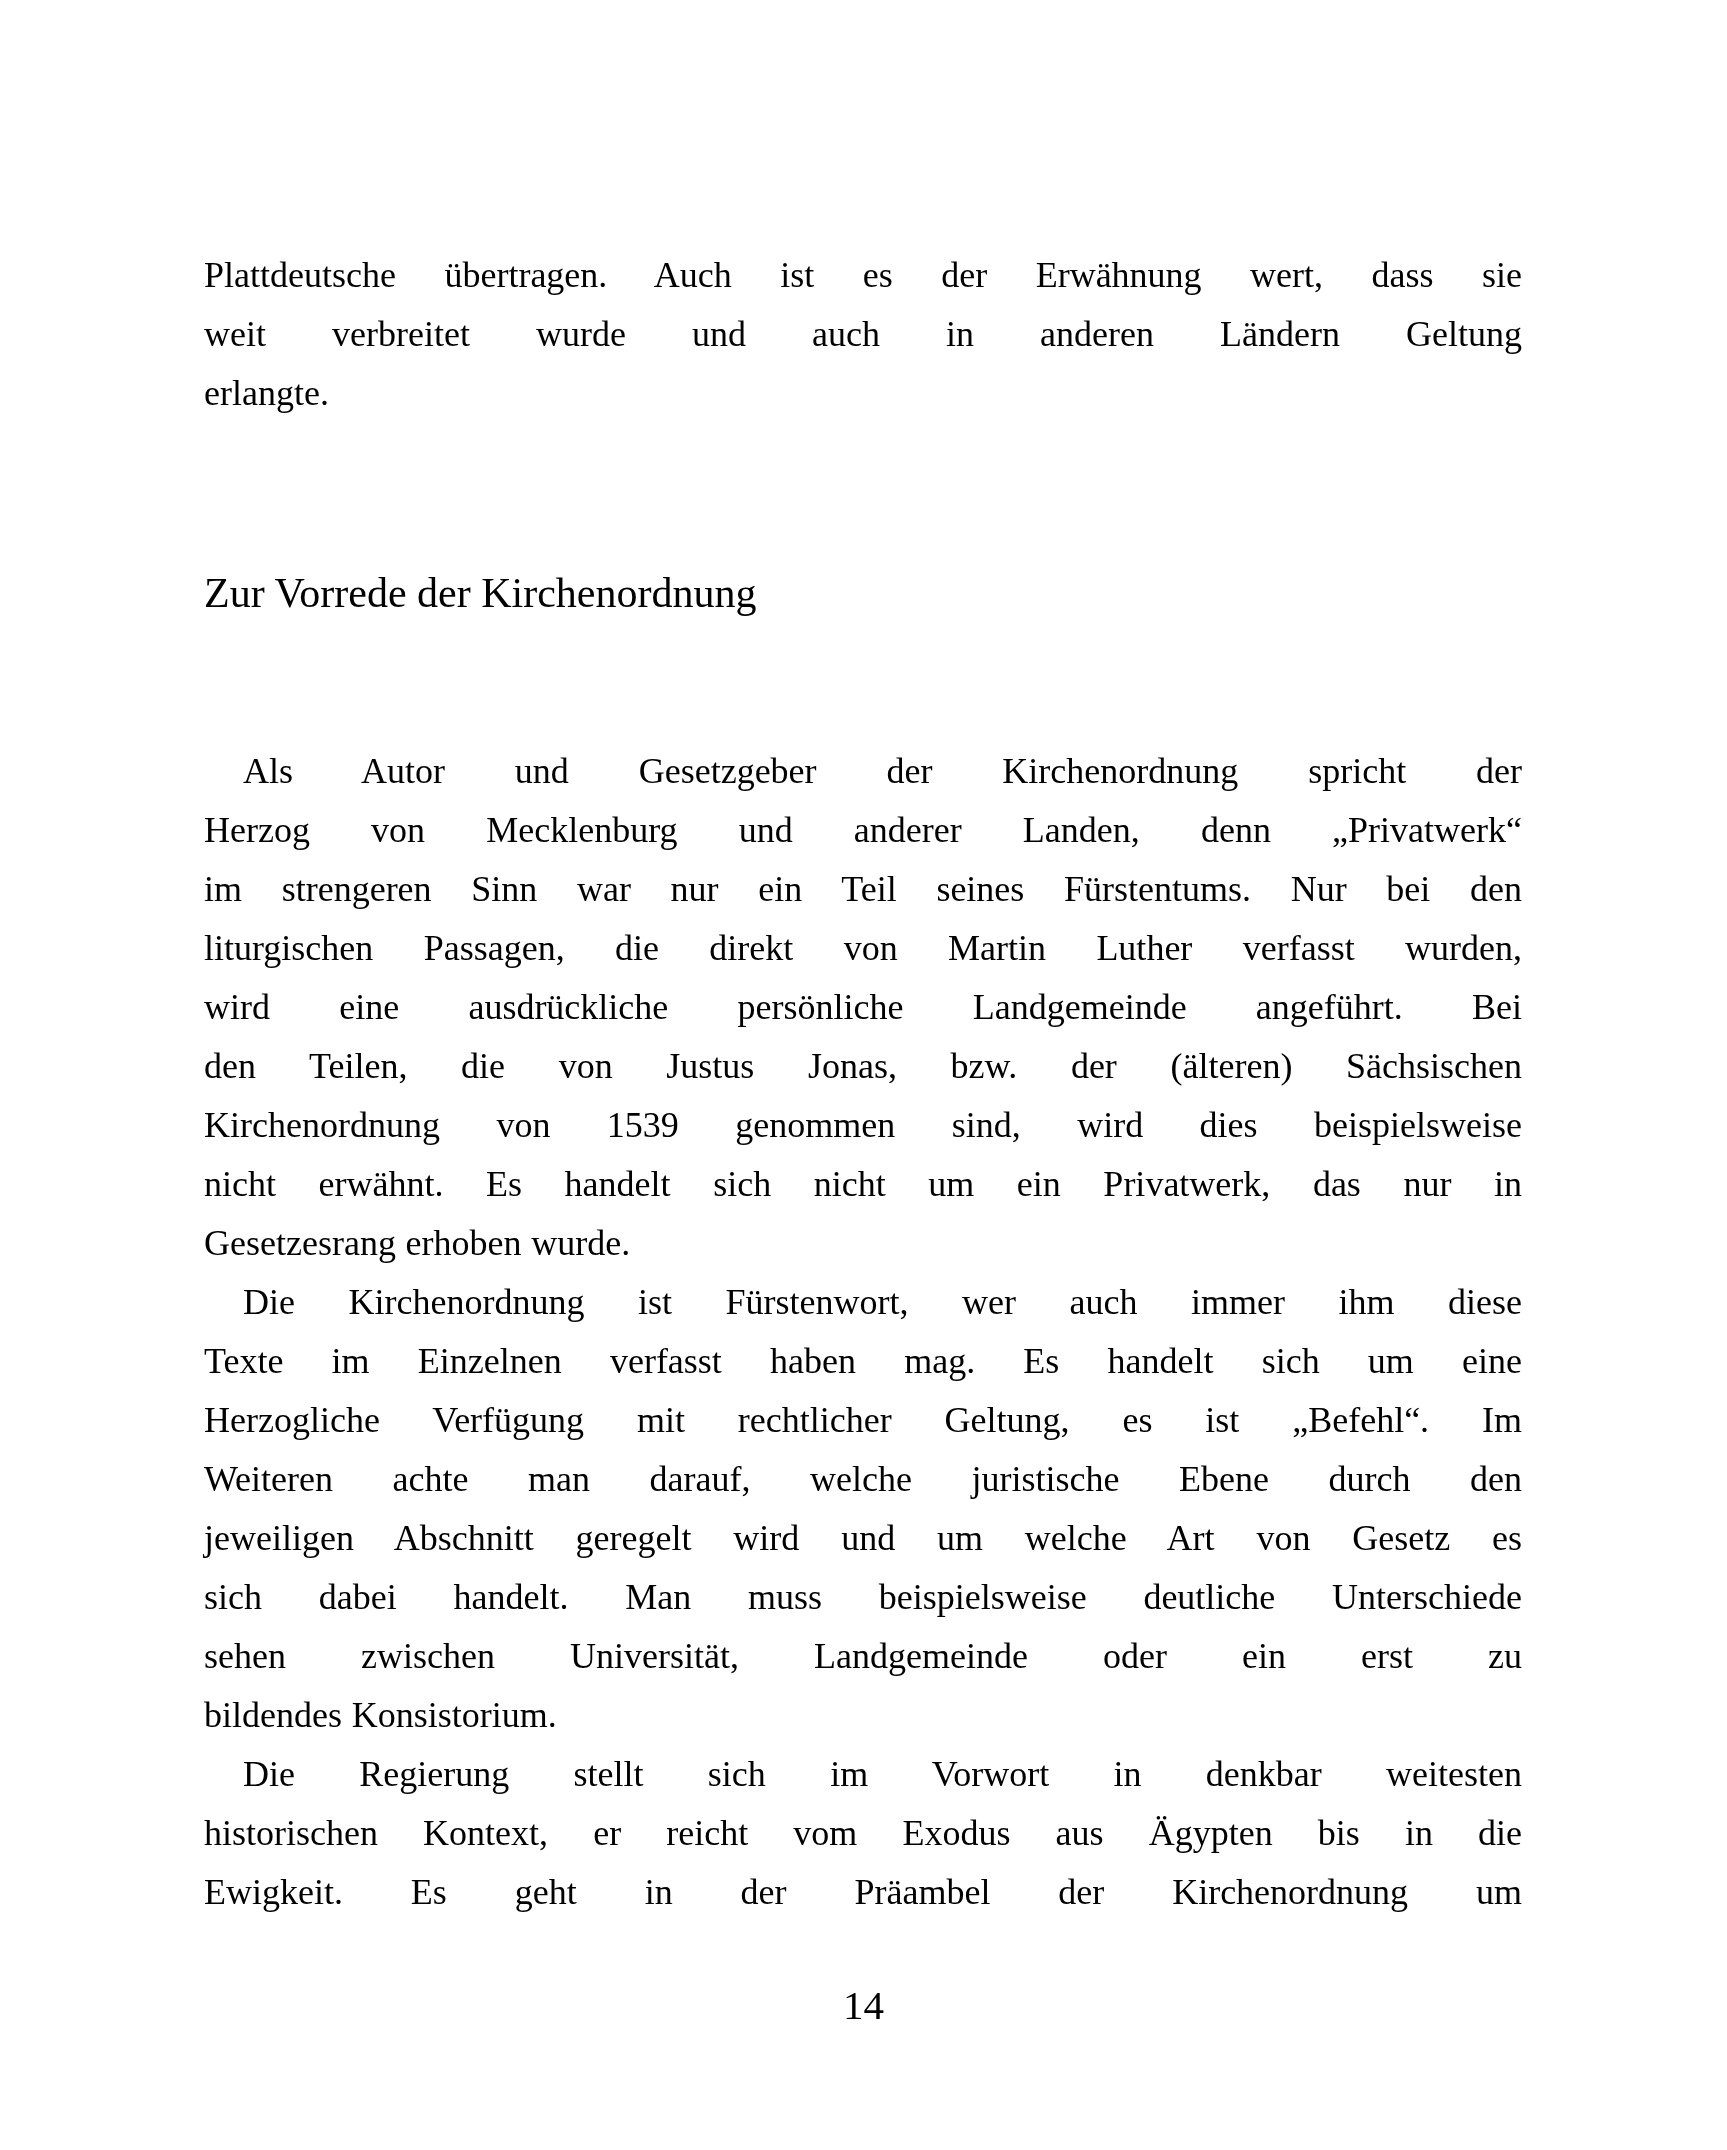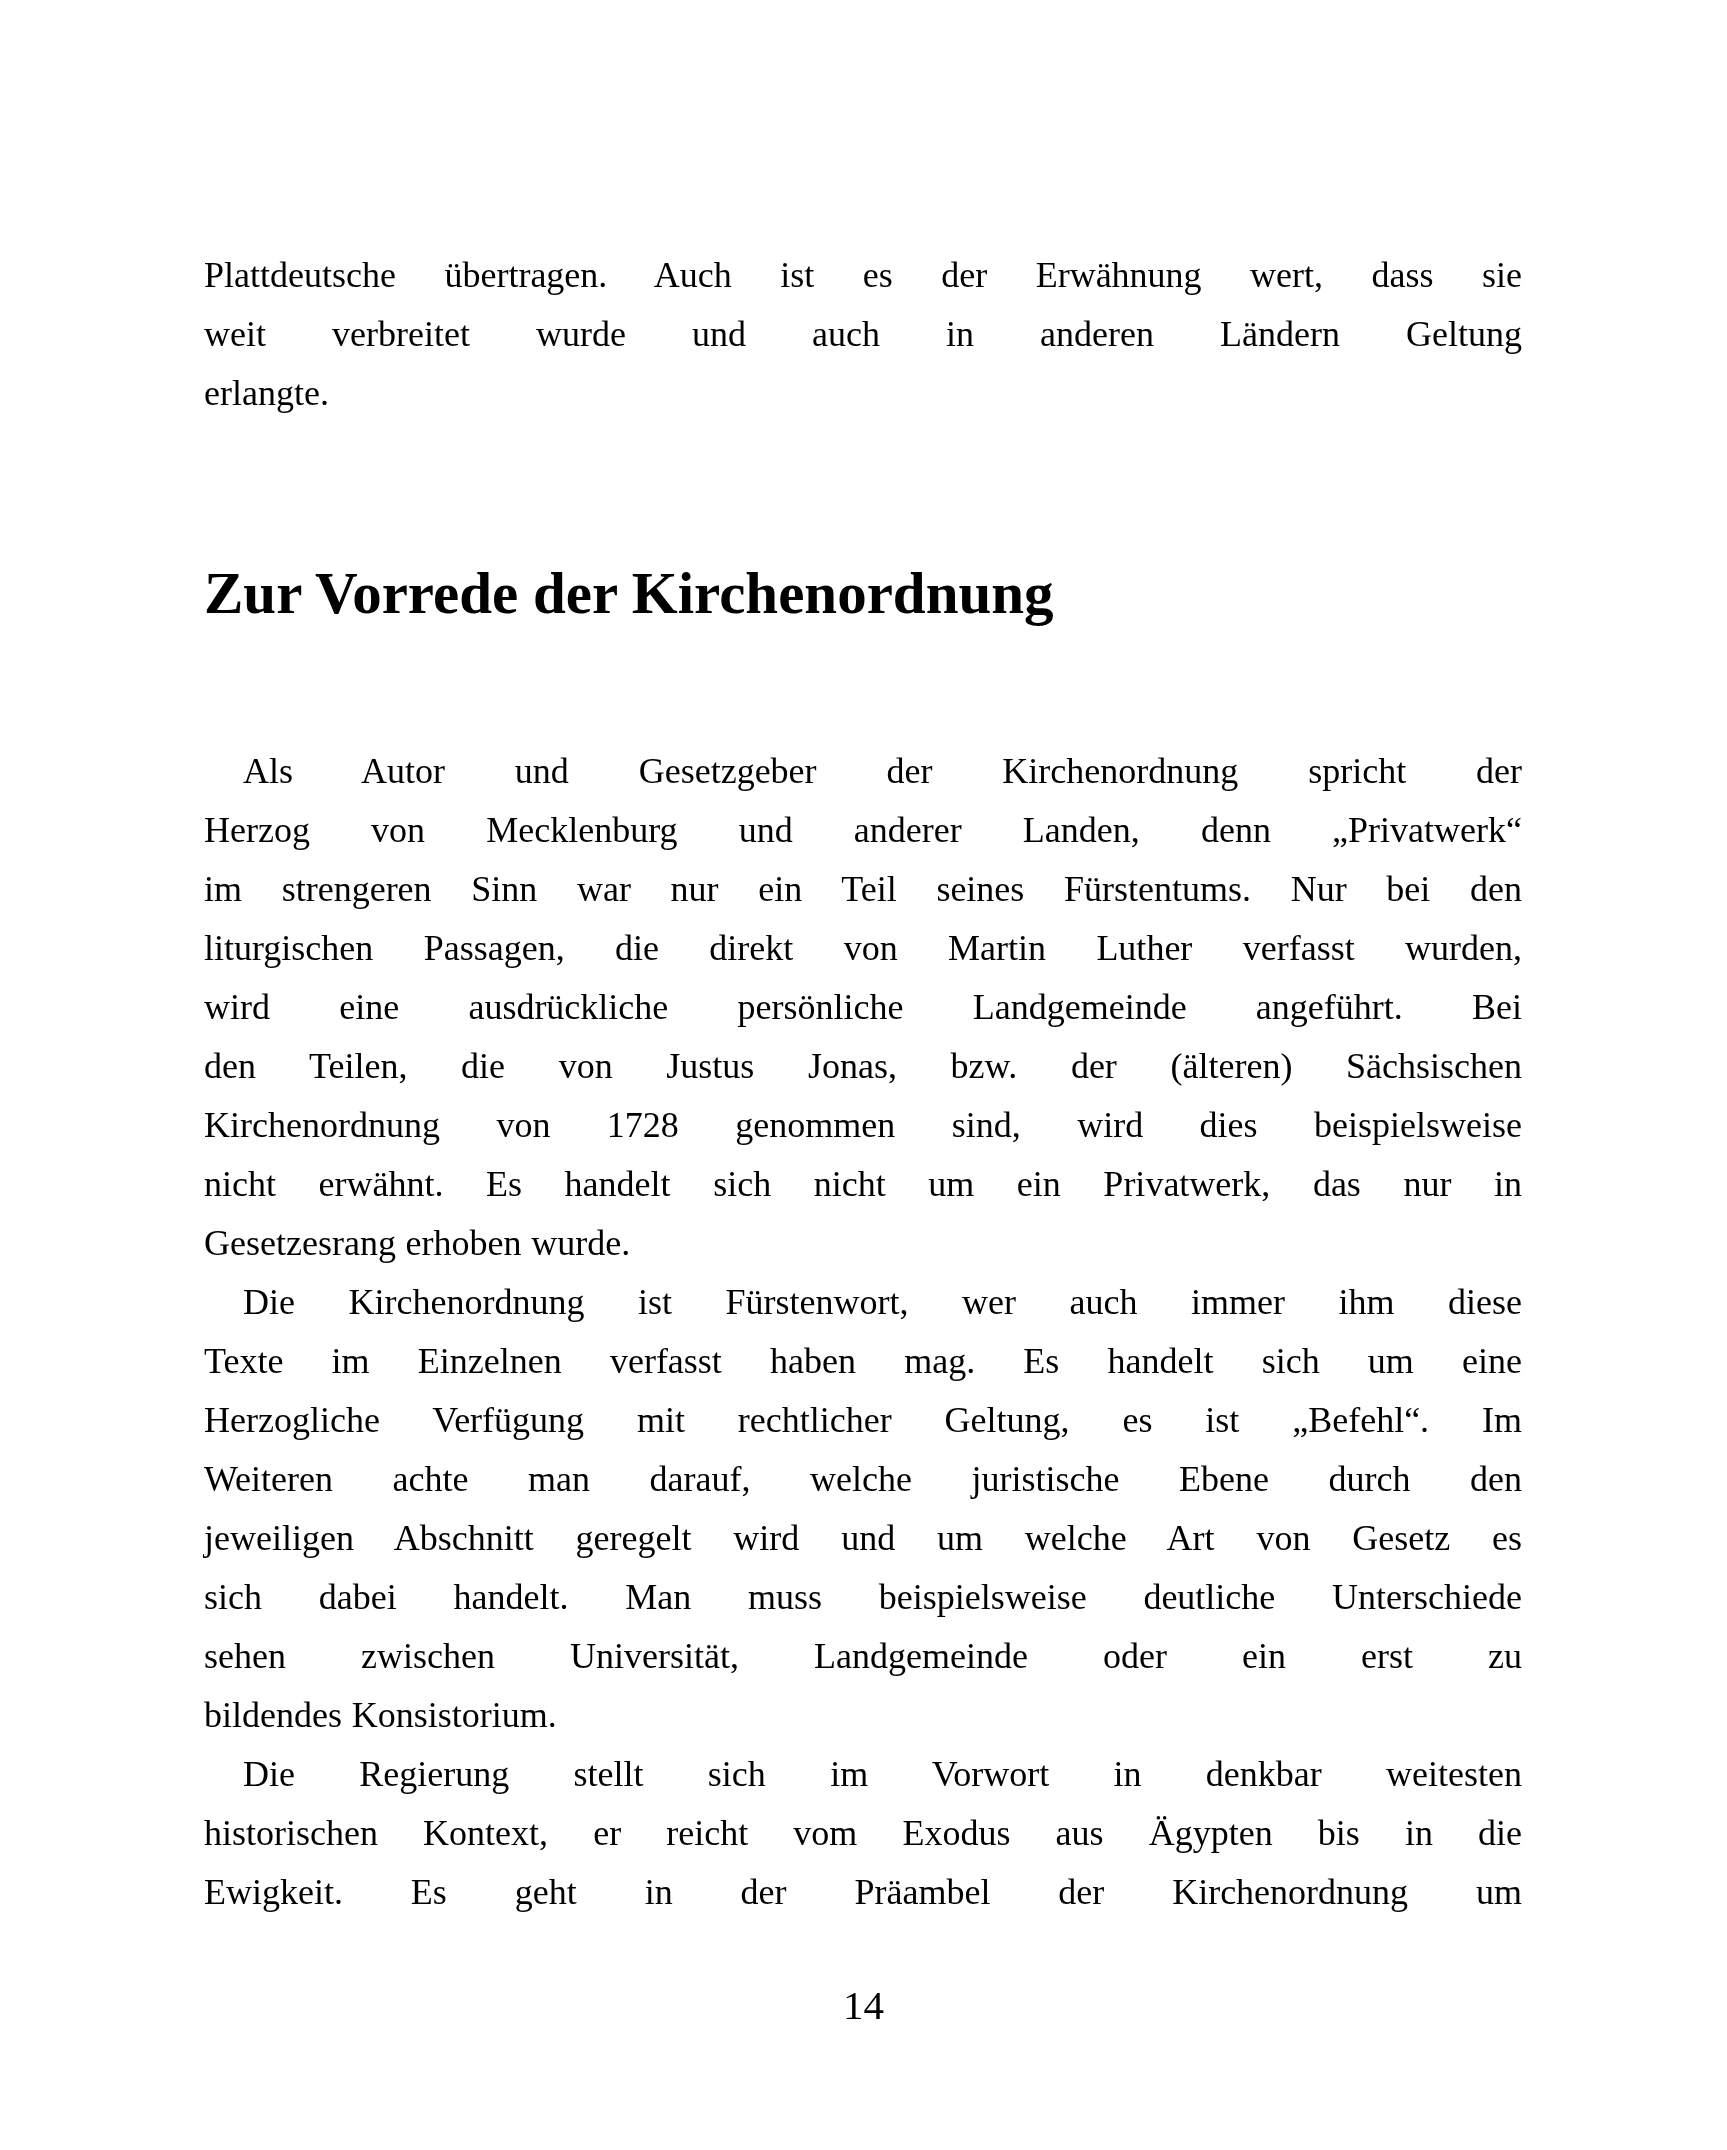--- a/index.html
+++ b/index.html
@@ -33,24 +33,24 @@
     white-space: normal;
     word-spacing: 0.02em;
   }
   .line.flush { text-align-last: left; }
   .line.indent { text-indent: 39px; }
   .heading {
     position: absolute;
     left: 204px;
     top: 566px;
     width: 1505px;
-    font-size: 59px;
+    font-size: 42px;
     line-height: 55px;
     white-space: nowrap;
-    font-weight: bold;
+    font-weight: normal;
     margin: 0;
   }
   .page-number {
     position: absolute;
     left: 0;
     top: 1985px;
     width: 1727px;
     font-size: 41px;
     line-height: 41px;
     text-align: center;
@@ -72,21 +72,21 @@
   <h1 class="heading">Zur Vorrede der Kirchenordnung</h1>
 
   <div class="textblock body-block">
       <div class="para">
         <div class="line indent">Als Autor und Gesetzgeber der Kirchenordnung spricht der</div>
         <div class="line">Herzog von Mecklenburg und anderer Landen, denn „Privatwerk“</div>
         <div class="line">im strengeren Sinn war nur ein Teil seines Fürstentums. Nur bei den</div>
         <div class="line">liturgischen Passagen, die direkt von Martin Luther verfasst wurden,</div>
         <div class="line">wird eine ausdrückliche persönliche Landgemeinde angeführt. Bei</div>
         <div class="line">den Teilen, die von Justus Jonas, bzw. der (älteren) Sächsischen</div>
-        <div class="line">Kirchenordnung von 1728 genommen sind, wird dies beispielsweise</div>
+        <div class="line">Kirchenordnung von 1539 genommen sind, wird dies beispielsweise</div>
         <div class="line">nicht erwähnt. Es handelt sich nicht um ein Privatwerk, das nur in</div>
         <div class="line flush">Gesetzesrang erhoben wurde.</div>
       </div>
       <div class="para">
         <div class="line indent">Die Kirchenordnung ist Fürstenwort, wer auch immer ihm diese</div>
         <div class="line">Texte im Einzelnen verfasst haben mag. Es handelt sich um eine</div>
         <div class="line">Herzogliche Verfügung mit rechtlicher Geltung, es ist „Befehl“. Im</div>
         <div class="line">Weiteren achte man darauf, welche juristische Ebene durch den</div>
         <div class="line">jeweiligen Abschnitt geregelt wird und um welche Art von Gesetz es</div>
         <div class="line">sich dabei handelt. Man muss beispielsweise deutliche Unterschiede</div>

